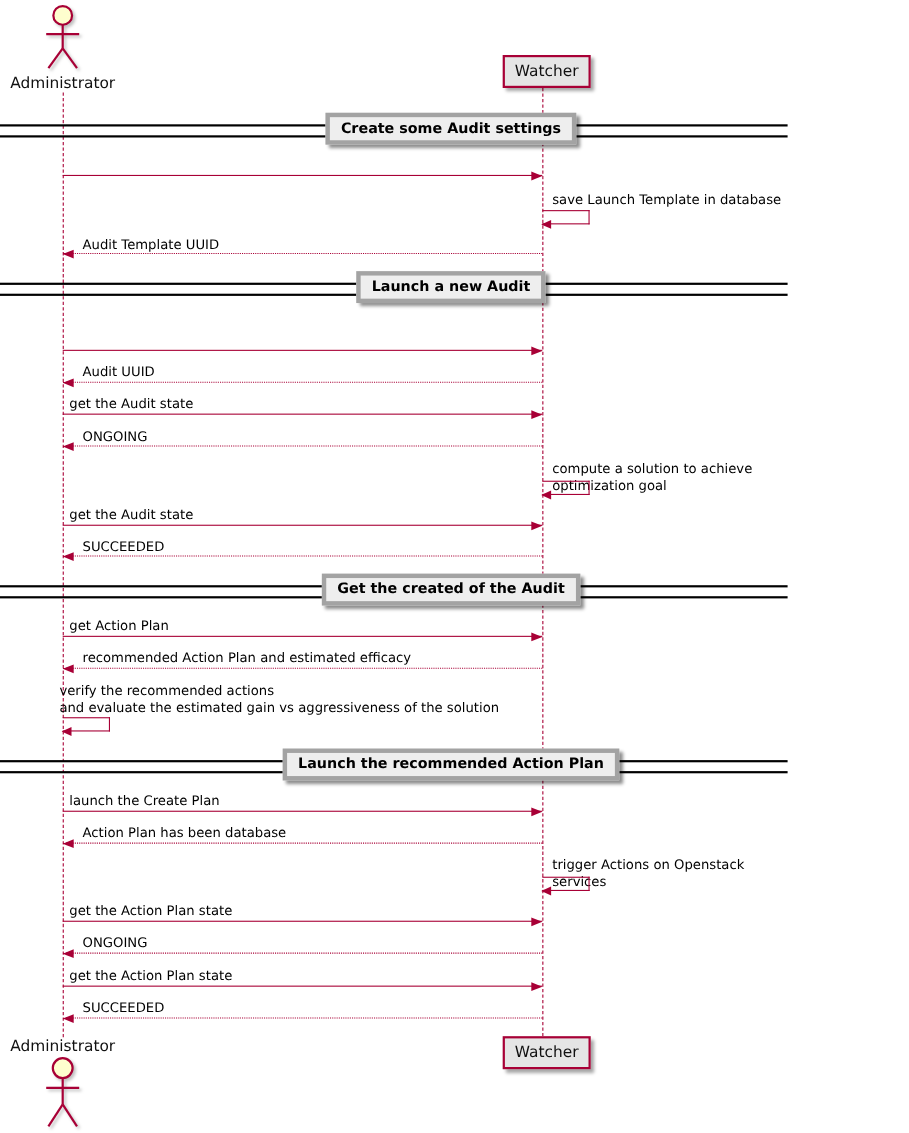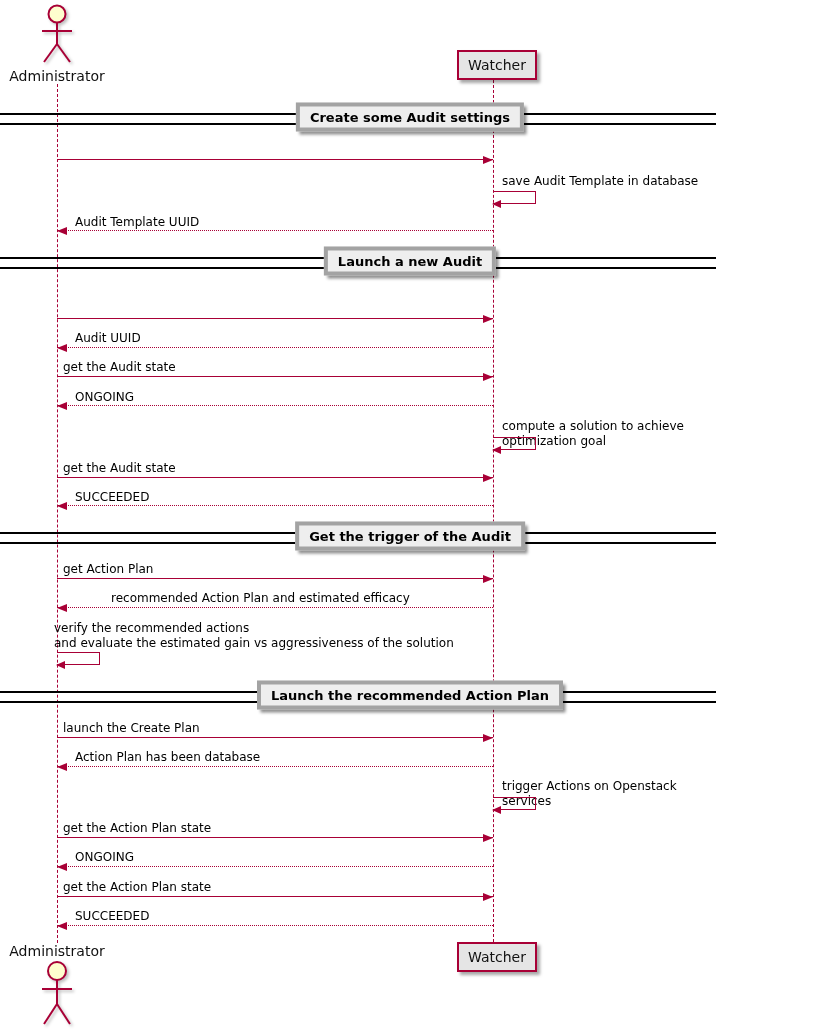--- a/index.html
+++ b/index.html
@@ -84,30 +84,30 @@
   <div class="divider" style="top:117px;">
     <div class="dlines"></div>
     <div class="dbox">Create some Audit settings</div>
   </div>
   <div class="divider" style="top:261px;">
     <div class="dlines"></div>
     <div class="dbox">Launch a new Audit</div>
   </div>
   <div class="divider" style="top:536px;">
     <div class="dlines"></div>
-    <div class="dbox">Get the trigger of the Audit</div>
+    <div class="dbox">Get the created of the Audit</div>
   </div>
   <div class="divider" style="top:695px;">
     <div class="dlines"></div>
     <div class="dbox">Launch the recommended Action Plan</div>
   </div>
 
   <div class="arr right" style="top:159px;"></div>
 
-  <div class="msg-text" style="left:502px; top:174px;">save Audit Template in database</div>
+  <div class="msg-text" style="left:502px; top:174px;">save Launch Template in database</div>
   <div class="self" style="left:493px; top:191px;"></div>
 
   <div class="msg-text" style="left:75px; top:215px;">Audit Template UUID</div>
   <div class="arr dotted left" style="top:230px;"></div>
 
   <div class="arr right" style="top:318px;"></div>
 
   <div class="msg-text" style="left:75px; top:331px;">Audit UUID</div>
   <div class="arr dotted left" style="top:347px;"></div>
 
@@ -122,21 +122,21 @@
 
   <div class="msg-text" style="left:63px; top:461px;">get the Audit state</div>
   <div class="arr right" style="top:477px;"></div>
 
   <div class="msg-text" style="left:75px; top:490px;">SUCCEEDED</div>
   <div class="arr dotted left" style="top:505px;"></div>
 
   <div class="msg-text" style="left:63px; top:562px;">get Action Plan</div>
   <div class="arr right" style="top:578px;"></div>
 
-  <div class="msg-text" style="left:75px; top:591px;margin-left:36px;">recommended Action Plan and estimated efficacy</div>
+  <div class="msg-text" style="left:75px; top:591px;">recommended Action Plan and estimated efficacy</div>
   <div class="arr dotted left" style="top:607px;"></div>
 
   <div class="msg-text" style="left:54px; top:621px;">verify the recommended actions
 and evaluate the estimated gain vs aggressiveness of the solution</div>
   <div class="self" style="left:57px; top:652px;"></div>
 
   <div class="msg-text" style="left:63px; top:721px;">launch the Create Plan</div>
   <div class="arr right" style="top:737px;"></div>
 
   <div class="msg-text" style="left:75px; top:750px;">Action Plan has been database</div>

